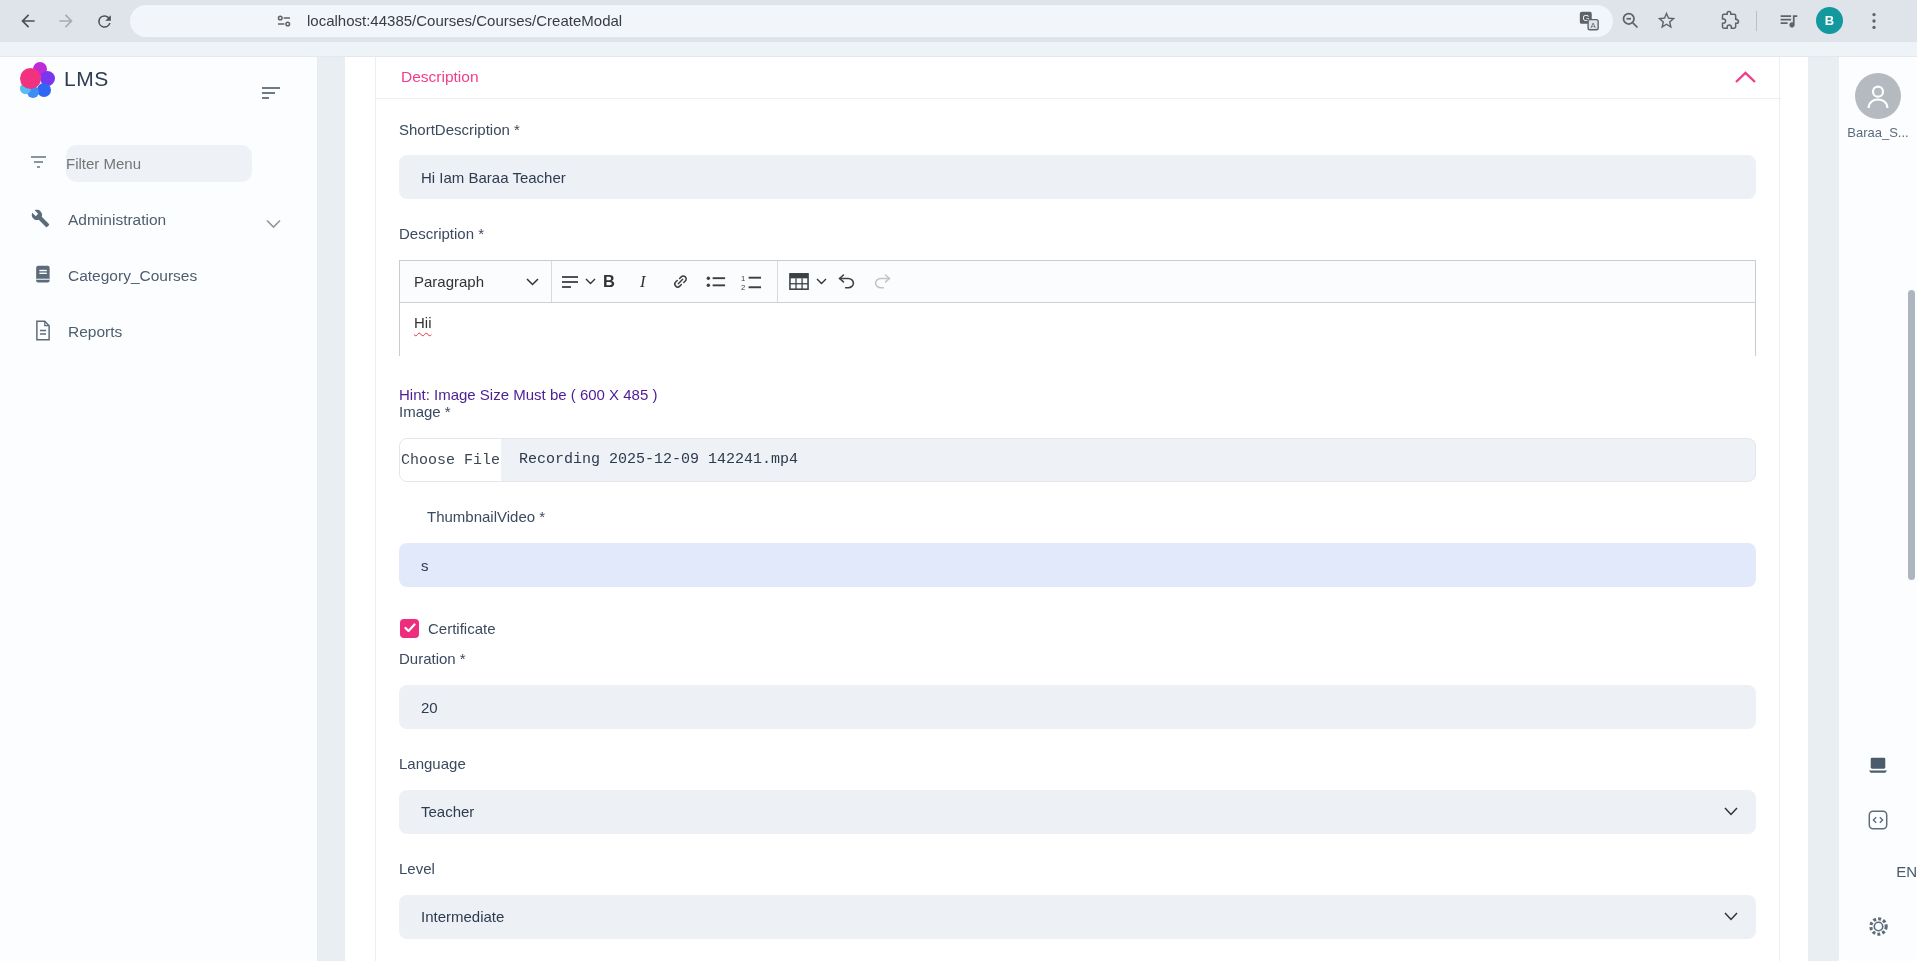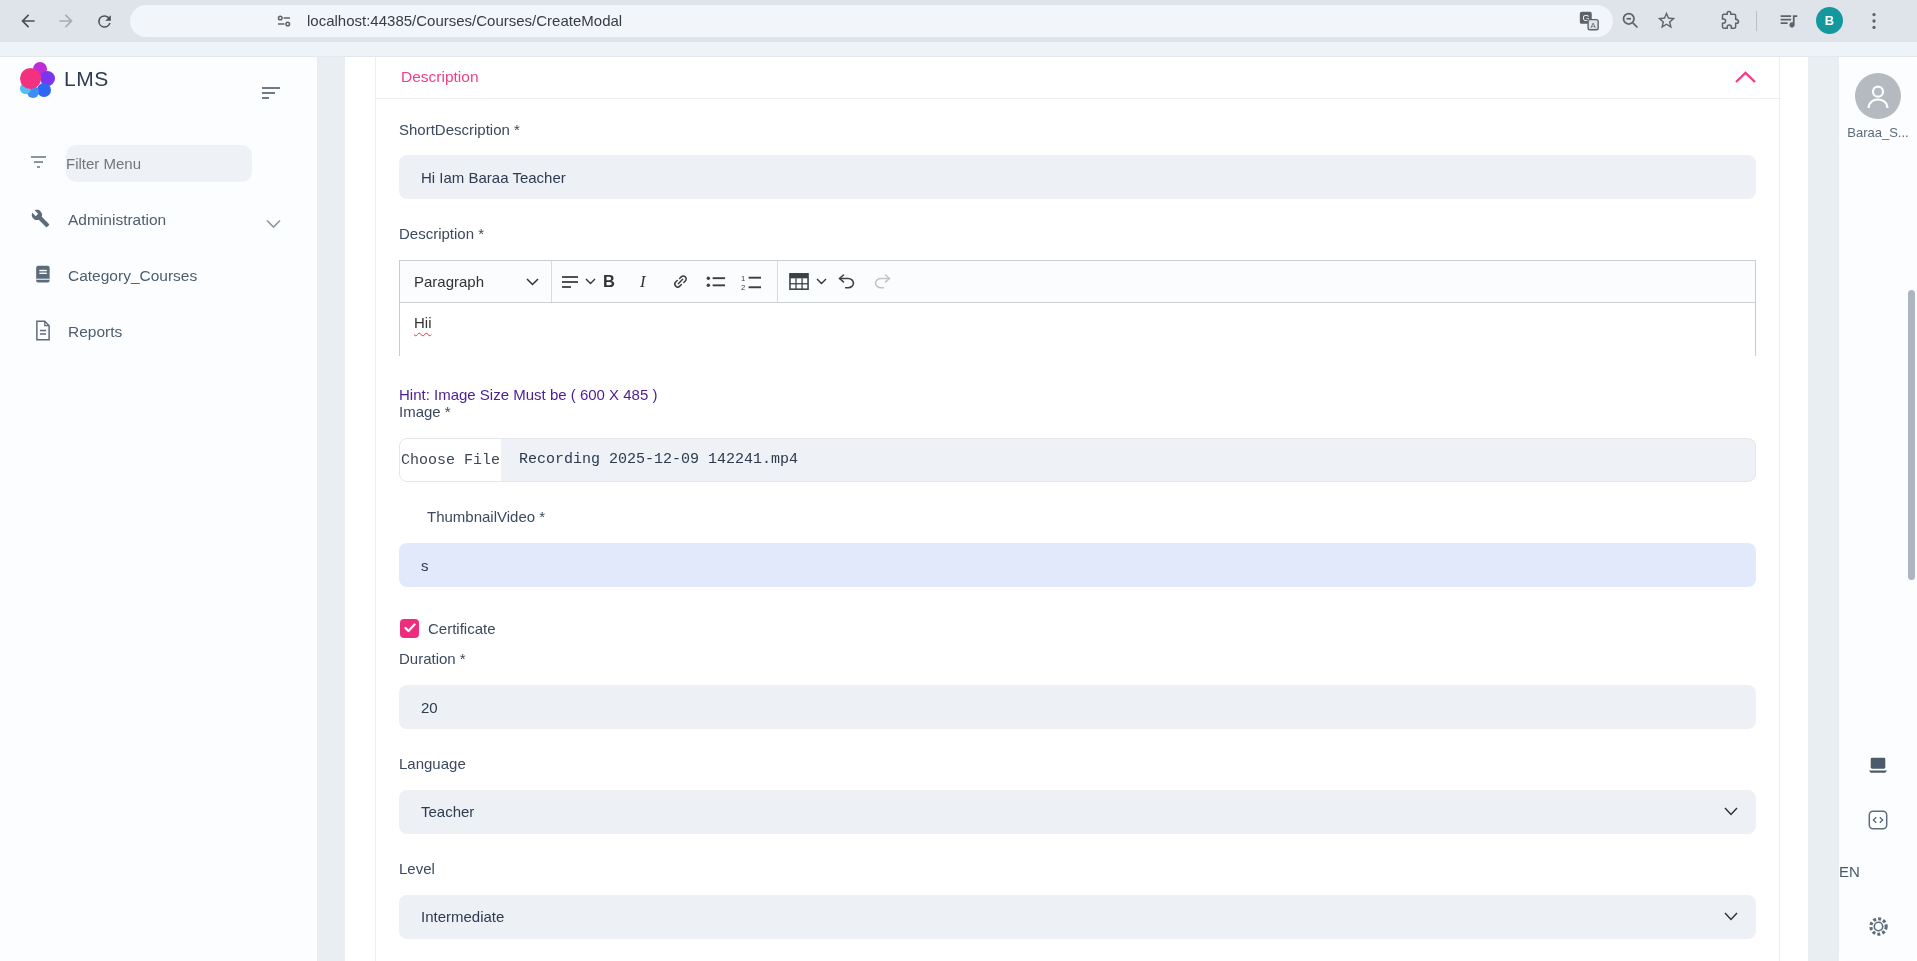--- a/index.html
+++ b/index.html
@@ -65,21 +65,21 @@
   .tb-text { font-size:16.5px; color:#333; }
   .para-label { position:absolute; left:14px; top:0; height:41px; line-height:41px; font-size:15px; color:#333; }
   .ed-content { position:absolute; left:0; top:42px; width:100%; height:53px; background:#fff; }
   .ed-word { position:absolute; left:14px; top:11px; font-size:15px; color:#333; text-decoration:underline wavy #e53935 1px; text-underline-offset:4px; }
 
   
   .rail { position:absolute; left:1839px; top:57px; width:78px; height:904px; background:#fcfdfe;border-radius:7px; }
   .rail-avatar { position:absolute; left:16px; top:16px; width:46px; height:46px; border-radius:50%; background:#b5bac1; display:flex; align-items:center; justify-content:center; cursor:pointer; }
   .rail-name { position:absolute; left:0; top:68px; width:78px; text-align:center; font-size:13px; color:#5c6c7c; white-space:nowrap; overflow:hidden; }
   .rail-ic { position:absolute; left:28px; cursor:pointer; }
-  .rail-en { position:absolute; left:0; width:78px; top:806px; text-align:left; font-size:15px; color:#47596b; cursor:pointer; }
+  .rail-en { position:absolute; left:0; width:78px; top:806px; text-align:right; font-size:15px; color:#47596b; cursor:pointer; }
 
   .scroll-thumb { position:absolute; left:1908px; top:290px; width:7px; height:290px; background:#adb6bf; border-radius:4px; }
 </style>
 </head>
 <body>
 
 <div id="screen">
 
   <div class="chrome">
     <div class="nav-btn" style="left:16px">

